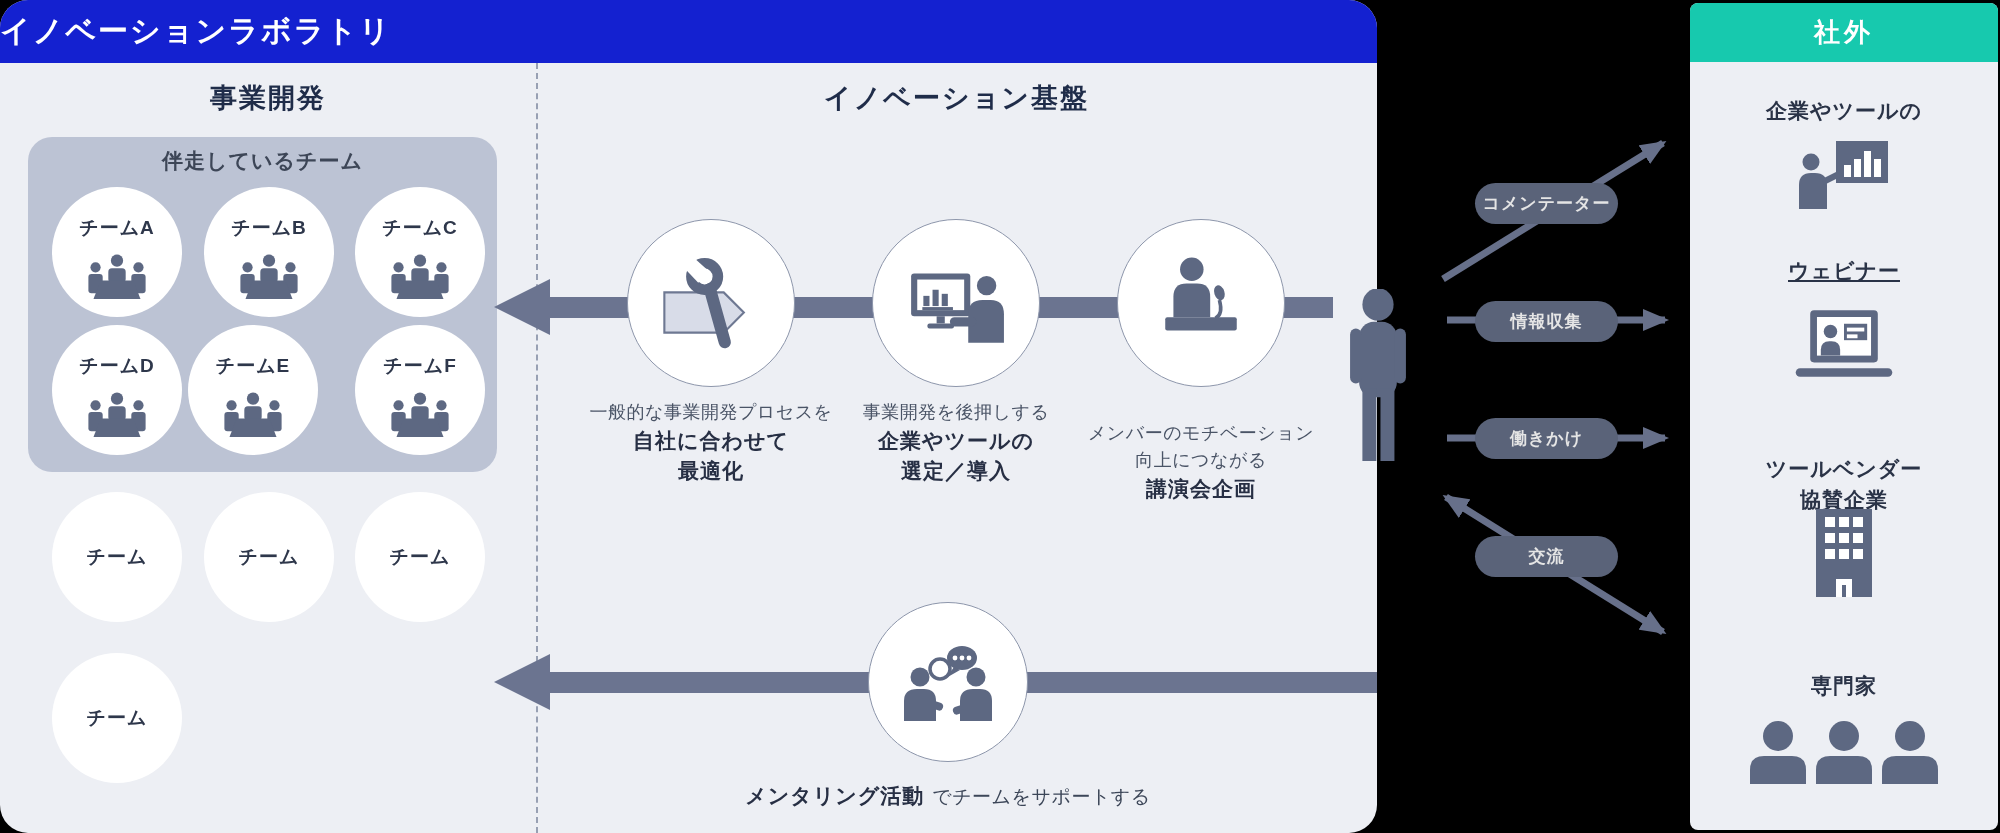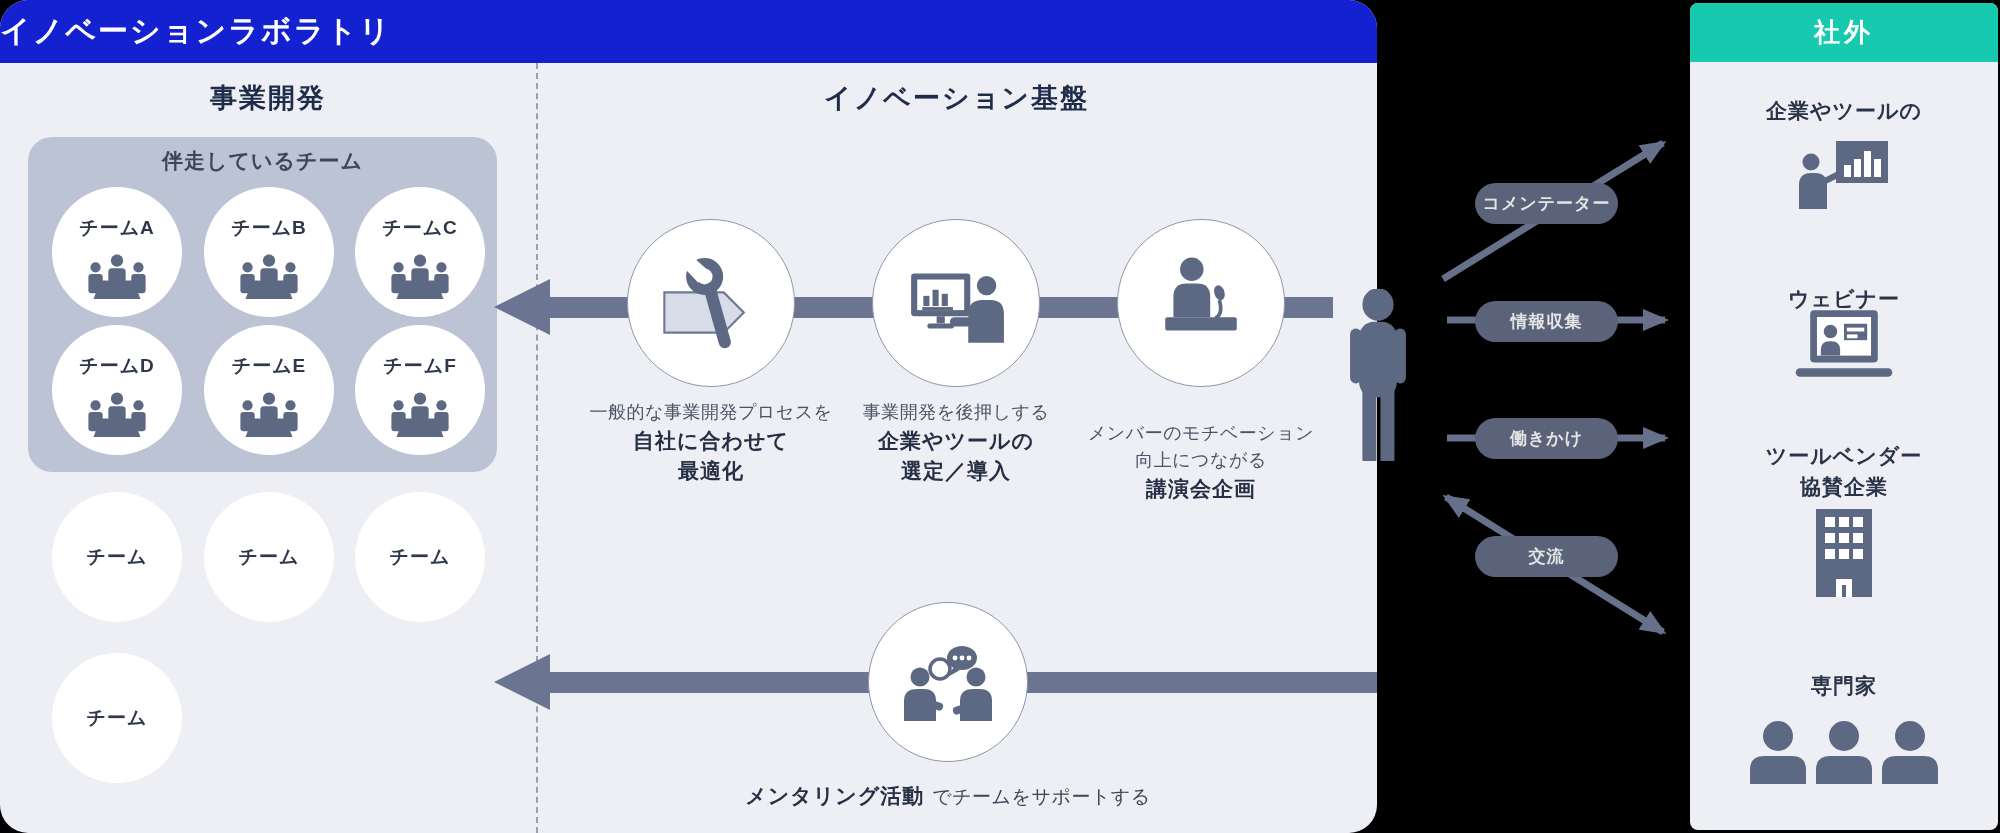--- a/index.html
+++ b/index.html
@@ -218,21 +218,21 @@
         <svg class="t-icon" width="66" height="47">
             <use href="#sym-meeting"></use>
           </svg>
       </div>
       <div class="team-circle" style="left:24px;top:188px;">
         <span class="t-label">チームD</span>
         <svg class="t-icon" width="66" height="47">
             <use href="#sym-meeting"></use>
           </svg>
       </div>
-      <div class="team-circle" style="left:176px;top:188px;">
+      <div class="team-circle" style="left:160px;top:188px;">
         <span class="t-label">チームE</span>
         <svg class="t-icon" width="66" height="47">
             <use href="#sym-meeting"></use>
           </svg>
       </div>
       <div class="team-circle" style="left:327px;top:188px;">
         <span class="t-label">チームF</span>
         <svg class="t-icon" width="66" height="47">
             <use href="#sym-meeting"></use>
           </svg>
@@ -320,26 +320,26 @@
   <section class="external-panel">
     <header class="ext-header">
       <span>社外</span>
     </header>
 
     <div class="ext-label" style="top:92px;">企業やツールの</div>
     <svg class="ext-icon" style="top:134px;" width="100" height="72">
         <use href="#sym-pitch"></use>
       </svg>
 
-    <div class="ext-label" style="top:280px;">ウェビナー</div>
+    <div class="ext-label" style="top:252px;text-decoration:underline;">ウェビナー</div>
     <svg class="ext-icon" style="top:307px;" width="112" height="70">
         <use href="#sym-webinar"></use>
       </svg>
 
-    <div class="ext-label" style="top:437px;">
+    <div class="ext-label" style="top:452px;font-family:Liberation Mono, monospace;">
       <div>ツールベンダー</div>
       <div>協賛企業</div>
     </div>
     <svg class="ext-icon" style="top:506px;" width="66" height="88">
         <use href="#sym-building"></use>
       </svg>
 
     <div class="ext-label" style="top:667px;">専門家</div>
     <svg class="ext-icon" style="top:717px;" width="200" height="64">
         <use href="#sym-experts"></use>

